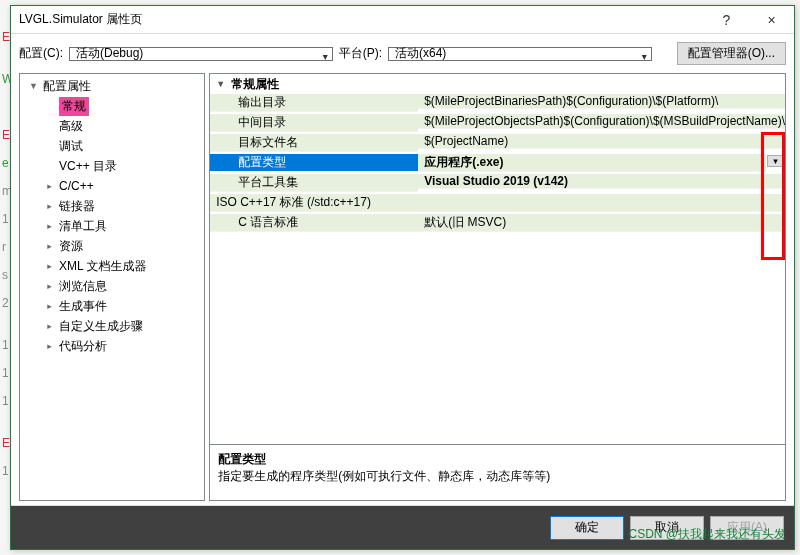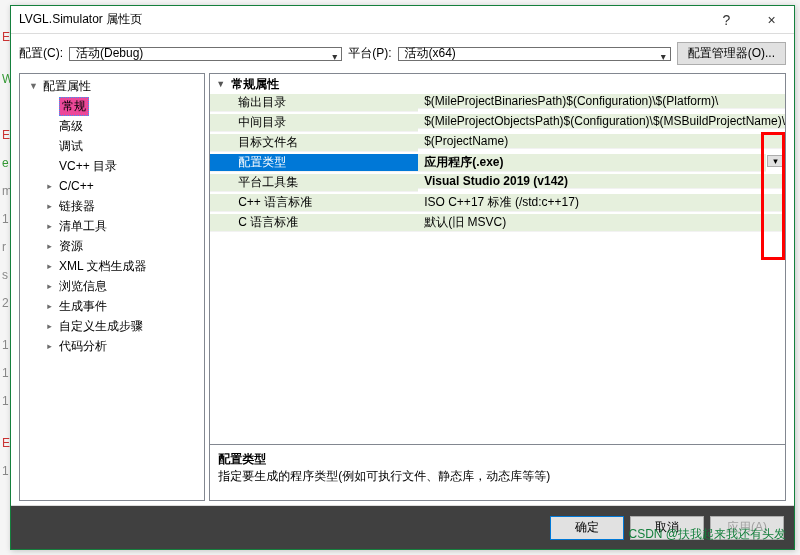--- a/index.html
+++ b/index.html
@@ -9,21 +9,21 @@
   .edge-letters span.g { color: #339933; }
   .edge-letters span.b { color: #888; }
   .dialog { position: absolute; left: 10px; top: 5px; width: 785px; height: 545px; background: #fff; border: 1px solid #15803d; box-shadow: 1px 1px 6px rgba(0,0,0,.2); display: flex; flex-direction: column; }
   .titlebar { height: 28px; display: flex; align-items: center; padding-left: 8px; border-bottom: 1px solid #dcdcdc; background: #fff; }
   .titlebar .title { flex: 1; }
   .titlebar .btn { width: 45px; height: 28px; display: flex; align-items: center; justify-content: center; font-size: 14px; color: #333; }
   .toprow { display: flex; align-items: center; gap: 6px; padding: 8px; }
   .toprow label { white-space: nowrap; }
   .combo { flex: 1; height: 14px; border: 1px solid #707070; background: #fff; display: flex; align-items: center; padding: 0 6px; position: relative; }
   .combo .arrow { position: absolute; right: 4px; top: 3px; font-size: 10px; color: #333; }
-  .cfgmgr { height: 23px; border: 1px solid #adadad; background: #e1e1e1; padding: 0 10px; display: flex; align-items: center; }
+  .cfgmgr { height: 23px; border: 1px solid #adadad; background: #e1e1e1; padding: 0 10px; display: flex; align-items: center; margin-left: 19px; }
   .body { flex: 1; display: flex; min-height: 0; padding: 0 8px 4px 8px; gap: 4px; }
   .tree { width: 188px; border: 1px solid #828790; background: #fff; overflow: auto; padding-top: 2px; }
   .tnode { display: flex; align-items: center; height: 20px; padding-left: 8px; gap: 4px; white-space: nowrap; }
   .tnode .exp { width: 11px; text-align: center; color: #6b6b6b; font-size: 9px; }
   .tnode.sel > .lbl { background: #ec4899; border: 1px dotted #3399ff; padding: 0 2px; }
   .right { flex: 1; display: flex; flex-direction: column; border: 1px solid #828790; background: #fff; }
   .grid { flex: 1; overflow: hidden; position: relative; }
   .ghead { display: flex; align-items: center; height: 20px; padding-left: 6px; gap: 4px; background: #fff;}
   .ghead .exp { width: 11px; font-size: 9px; color: #555; }
   .ghead .lbl { font-weight: bold; }
@@ -173,21 +173,20 @@
               <div class="val bold">应用程序(.exe)</div>
               <div class="dropbtn">
                 <span style="font-size:9px">▾</span>
               </div>
             </div>
             <div class="grow">
               <div class="name">平台工具集</div>
               <div class="val bold">Visual Studio 2019 (v142)</div>
             </div>
             <div class="grow">
-              <div class="name">C++ 语言标准</div>
               <div class="val">ISO C++17 标准 (/std:c++17)</div>
             </div>
             <div class="grow">
               <div class="name">C 语言标准</div>
               <div class="val">默认(旧 MSVC)</div>
             </div>
           </div>
         <div class="redbox"></div>
       </div>
       <div class="desc">

